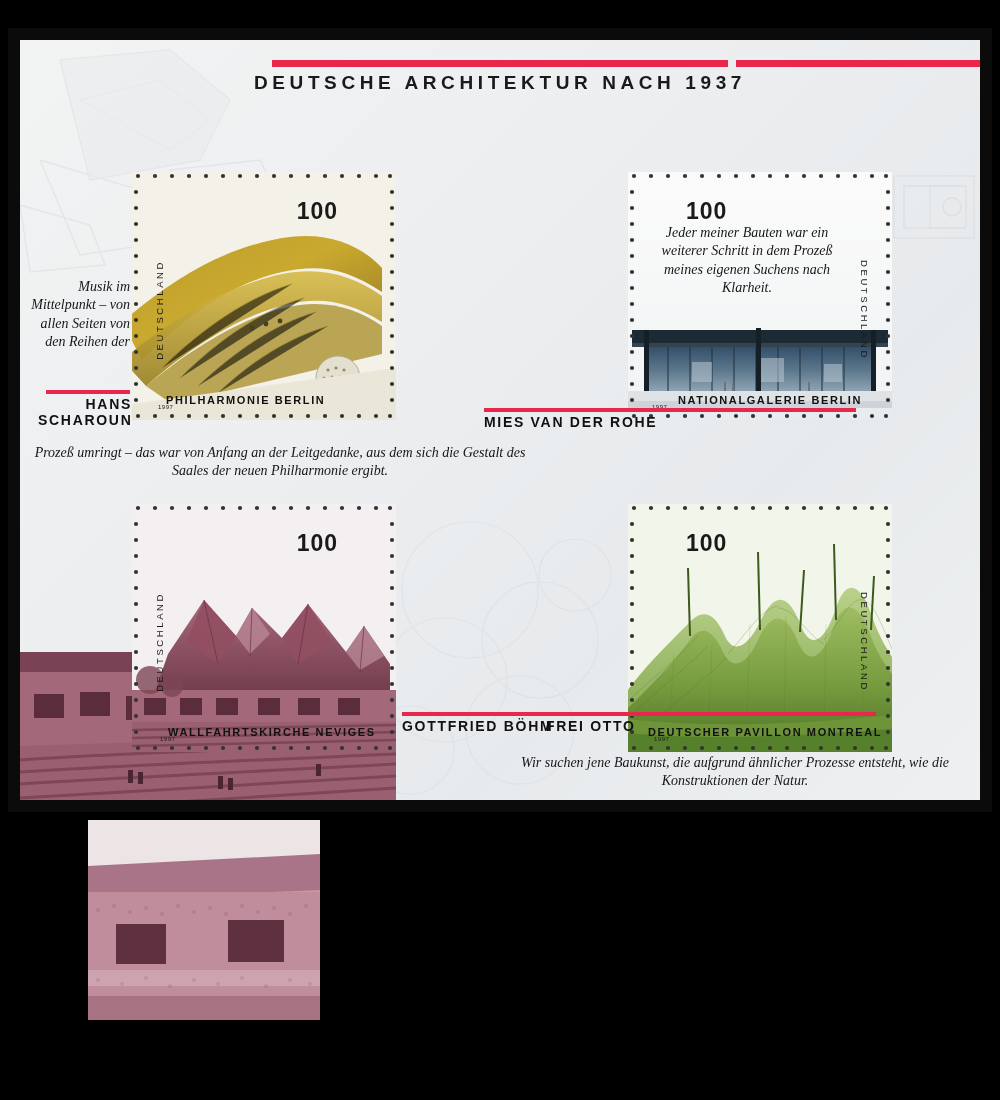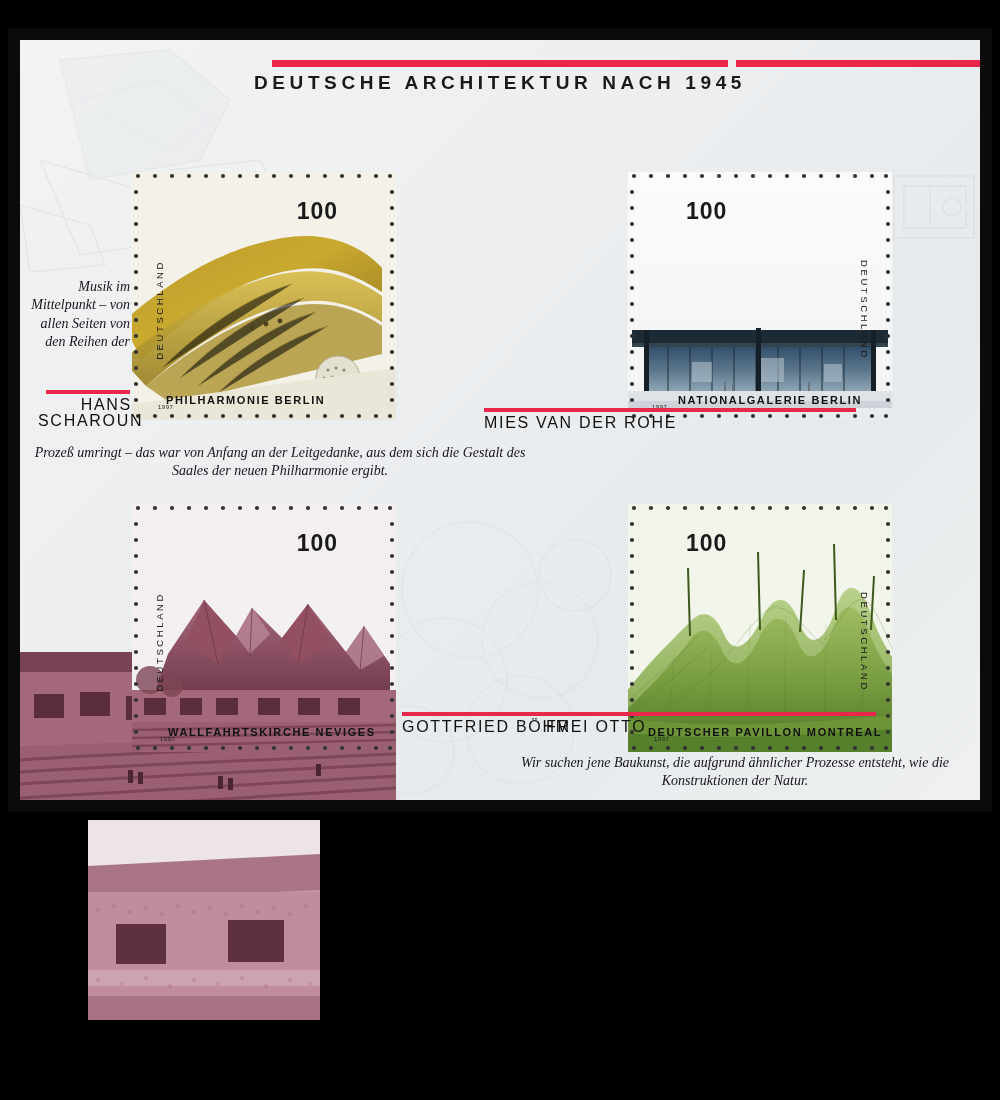--- a/index.html
+++ b/index.html
@@ -41,21 +41,21 @@
   .deutschland{
     position:absolute;font-size:9.5px;letter-spacing:2.6px;color:#1a1a1a;
     writing-mode:vertical-rl;text-orientation:mixed;font-weight:normal;
   }
   .deutschland.left{transform:rotate(180deg);}
   .caption{
     position:absolute;font-size:11px;letter-spacing:1.6px;color:#111;font-weight:bold;
   }
   .year{position:absolute;font-size:6px;color:#222;letter-spacing:.5px;}
   .archname{
-    position:absolute;font-size:16px;letter-spacing:1.7px;color:#111;font-weight:normal;
+    position:absolute;font-size:14px;letter-spacing:1.7px;color:#111;font-weight:bold;
   }
   .redbar{position:absolute;height:4px;background:#e8274b;}
   .quote{
     position:absolute;font-family:"Liberation Serif",serif;font-style:italic;
     font-size:14px;line-height:1.32;color:#15151a;
   }
   .quote.r{text-align:right;}
   .quote.c{text-align:center;}
 
   
@@ -116,21 +116,21 @@
           <circle cx="95" cy="200" r="62"></circle>
           <circle cx="170" cy="250" r="54"></circle>
           <circle cx="60" cy="270" r="44"></circle>
           <circle cx="225" cy="95" r="36"></circle>
         </g>
       </svg>
     </div>
 
     <div class="top-rule" id="rule-left"></div>
     <div class="top-rule" id="rule-right"></div>
-    <div id="headline">DEUTSCHE ARCHITEKTUR NACH 1945</div>
+    <div id="headline">DEUTSCHE ARCHITEKTUR NACH 1937</div>
 
     <div class="stamp" id="stamp1" style="left:112px;top:132px;width:264px;height:248px;">
       <div class="stamp-img" id="img1">
         <svg width="264" height="248" viewBox="0 0 264 248">
           <defs>
             <linearGradient id="gold" x1="0" y1="0" x2="1" y2="1">
               <stop offset="0%" stop-color="#b99b2a"></stop>
               <stop offset="45%" stop-color="#caa92f"></stop>
               <stop offset="100%" stop-color="#8d7520"></stop>
             </linearGradient>
@@ -371,20 +371,21 @@
             <circle cx="260" cy="148" r="2.1"></circle>
             <circle cx="260" cy="164" r="2.1"></circle>
             <circle cx="260" cy="180" r="2.1"></circle>
             <circle cx="260" cy="196" r="2.1"></circle>
             <circle cx="260" cy="212" r="2.1"></circle>
             <circle cx="260" cy="228" r="2.1"></circle>
         </g>
       </svg>
       <div class="denom" style="left:58px;top:26px;">100</div>
       <div class="deutschland" style="right:22px;top:88px;">DEUTSCHLAND</div>
+      <div class="quote c" style="left:26px;top:52px;width:186px;">Jeder meiner Bauten war ein weiterer Schritt in dem Prozeß meines eigenen Suchens nach Klarheit.</div>
       <div class="caption" style="right:30px;bottom:14px;">NATIONALGALERIE BERLIN</div>
       <div class="year" style="left:24px;bottom:10px;">1997</div>
     </div>
     <div class="redbar" style="left:464px;top:368px;width:372px;"></div>
     <div class="archname" style="left:464px;top:374px;">MIES VAN DER ROHE</div>
 
     <div class="bleed" style="left:0;top:612px;width:376px;height:172px;">
       <svg width="376" height="172" viewBox="0 0 376 172">
         <rect width="376" height="172" fill="#8e5363"></rect>
         <g fill="#7a4355">

